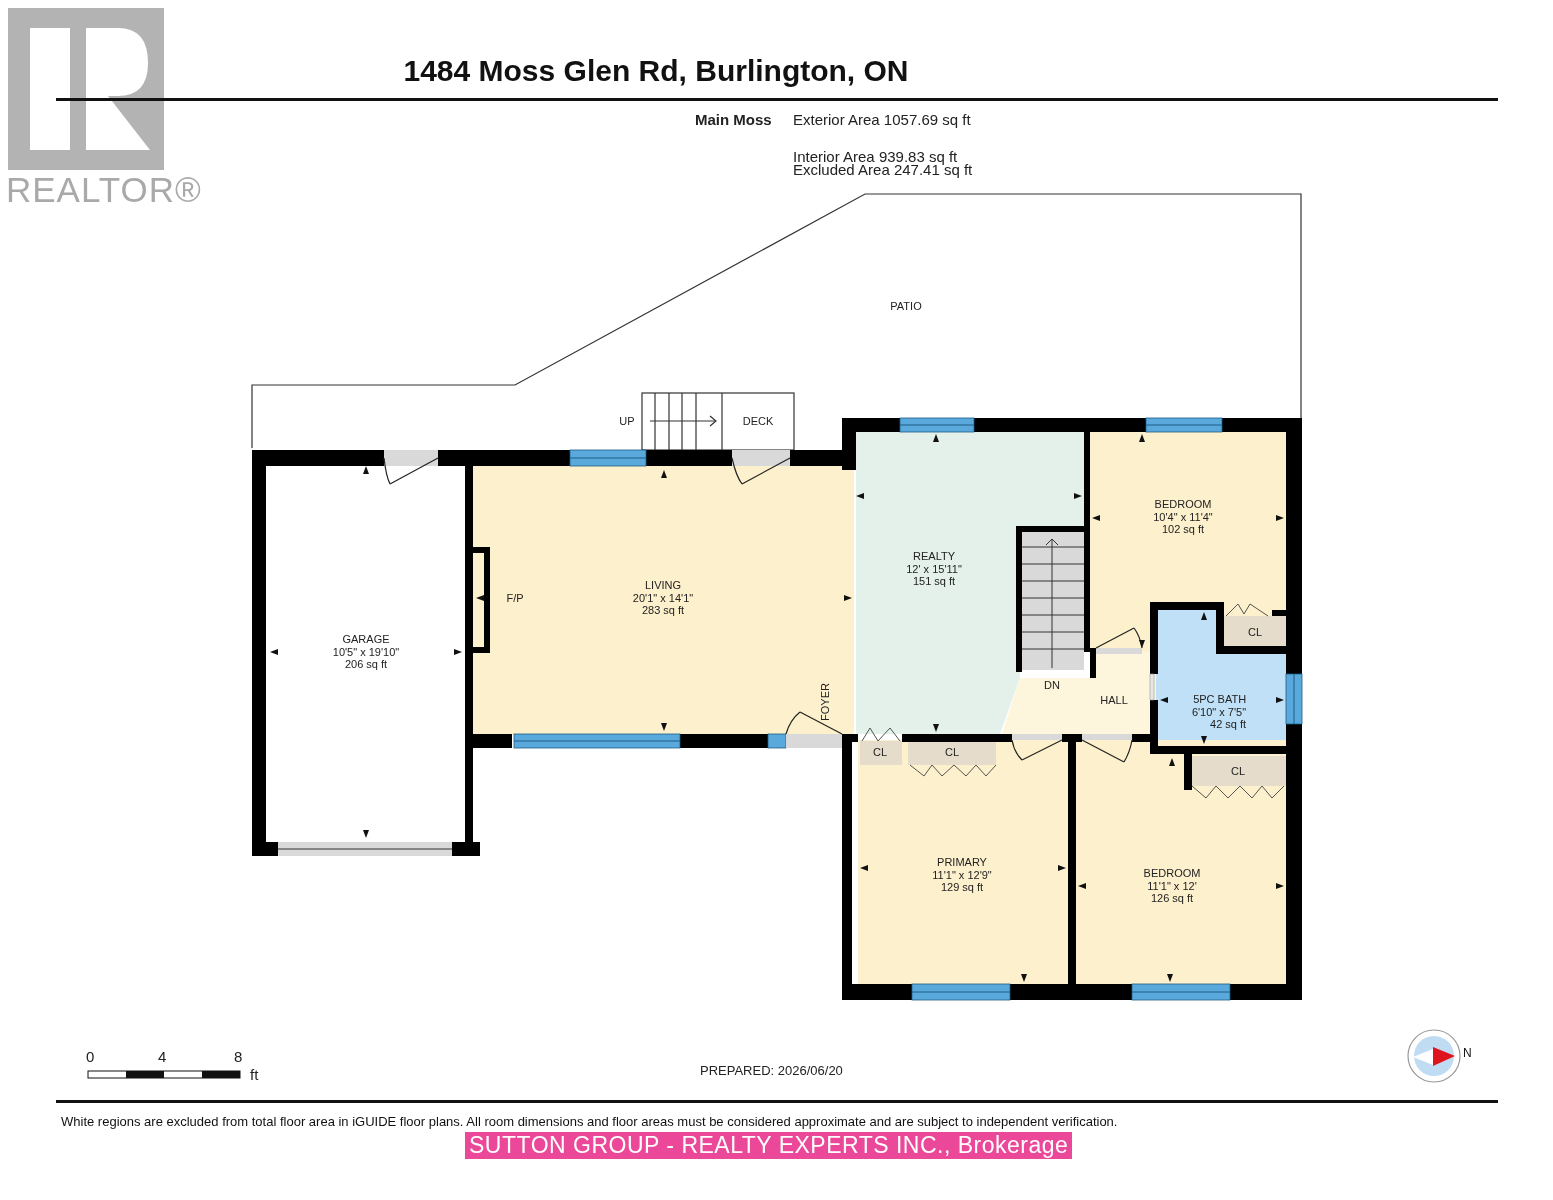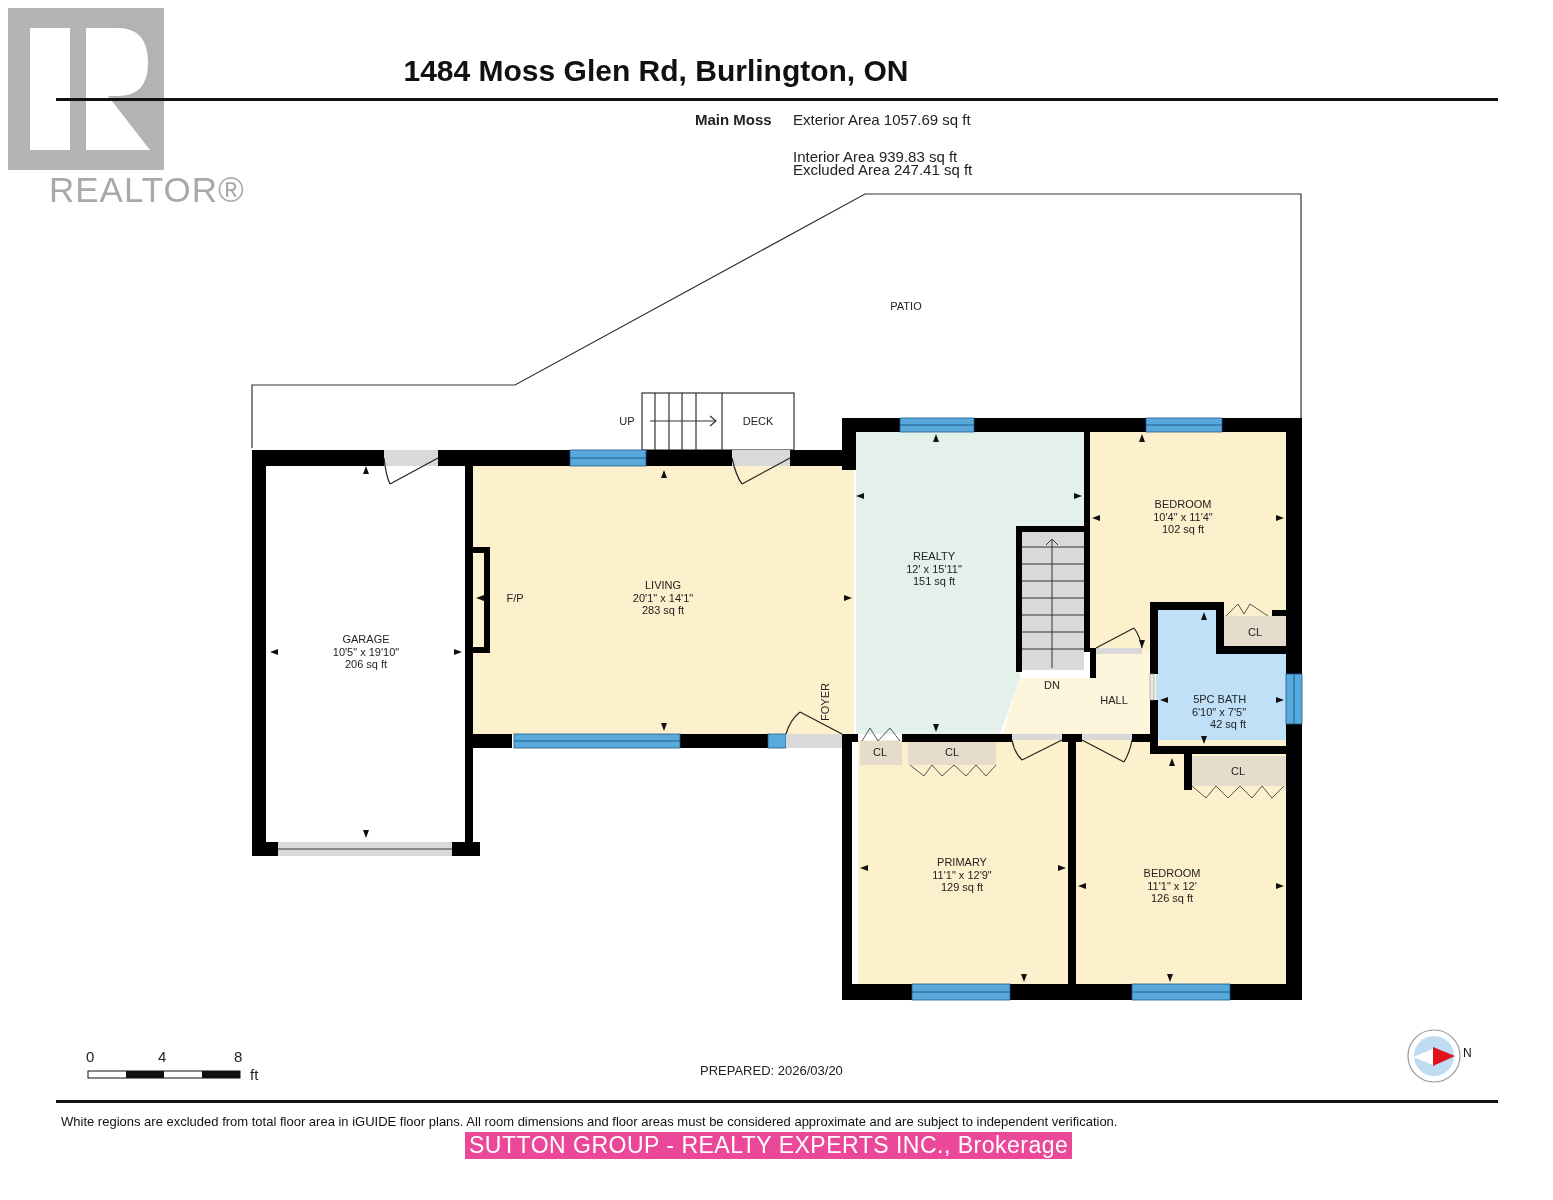--- a/index.html
+++ b/index.html
@@ -1,19 +1,19 @@
 <!DOCTYPE html>
 <html><head>
 <meta charset="utf-8">
 <style>
   html,body{margin:0;padding:0;background:#fff;}
   body{width:1553px;height:1200px;position:relative;overflow:hidden;font-family:"Liberation Sans",sans-serif;color:#222;}
   .abs{position:absolute;}
   .logo{left:8px;top:8px;width:156px;height:162px;background:#b3b3b3;}
-  .logo-word{left:6px;top:170px;font-size:35px;color:#a9a9a9;letter-spacing:1px;margin-left:43px;}
+  .logo-word{left:6px;top:170px;font-size:35px;color:#a9a9a9;letter-spacing:1px;}
   .title{left:0;width:1312px;top:54px;text-align:center;font-size:30px;font-weight:bold;color:#111;}
   .rule{left:56px;width:1442px;height:3px;background:#111;}
   .mf-label{left:695px;top:111px;font-size:15px;font-weight:bold;color:#222;}
   .area-line{left:793px;font-size:15px;color:#222;}
   svg.plan{position:absolute;left:0;top:0;}
   .rlabel{position:absolute;text-align:center;font-size:11px;line-height:12.5px;color:#222;transform:translate(-50%,-50%);white-space:nowrap;}
   .scale-num{position:absolute;font-size:15px;color:#222;}
   .prepared{left:700px;top:1063px;font-size:13px;color:#222;}
   .disclaimer{left:61px;top:1114px;font-size:13px;color:#111;}
   .brokerage{left:465px;top:1132px;font-size:23px;color:#fff;letter-spacing:0.5px;background:#ec4899;padding:0 4px;}
@@ -273,17 +273,17 @@
 <div class="rlabel" style="left:1255px;top:632px;">CL</div>
 <div class="rlabel" style="left:880px;top:752px;">CL</div>
 <div class="rlabel" style="left:952px;top:752px;">CL</div>
 <div class="rlabel" style="left:1238px;top:771px;">CL</div>
 
 <div class="scale-num" style="left:86px;top:1048px;">0</div>
 <div class="scale-num" style="left:158px;top:1048px;">4</div>
 <div class="scale-num" style="left:234px;top:1048px;">8</div>
 <div class="scale-num" style="left:250px;top:1066px;">ft</div>
 
-<div class="abs prepared">PREPARED: 2026/03/20</div>
+<div class="abs prepared">PREPARED: 2026/06/20</div>
 <div class="abs compass-n">N</div>
 
 <div class="abs disclaimer">White regions are excluded from total floor area in iGUIDE floor plans. All room dimensions and floor areas must be considered approximate and are subject to independent verification.</div>
 <div class="abs brokerage">SUTTON GROUP - REALTY EXPERTS INC., Brokerage</div>
 
 </body></html>

